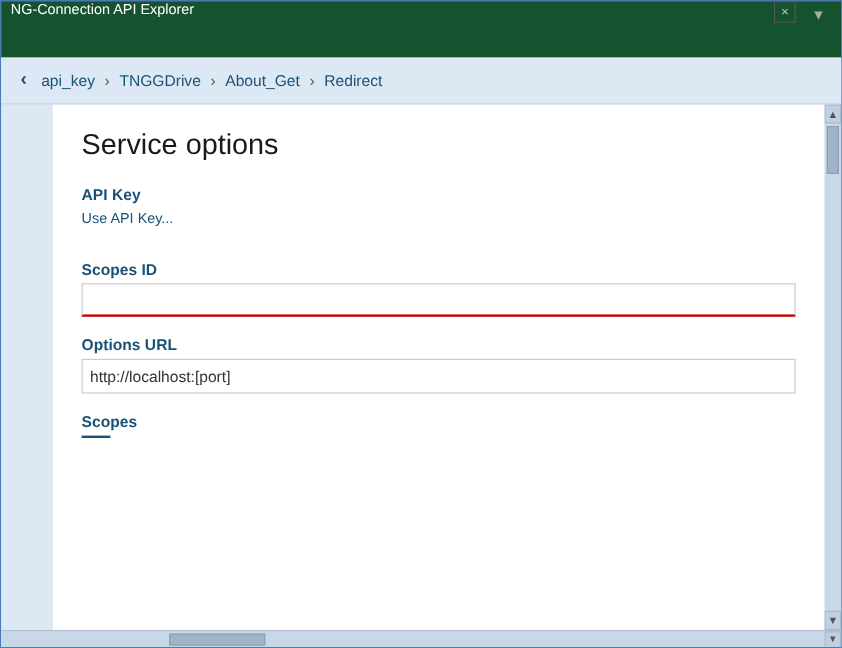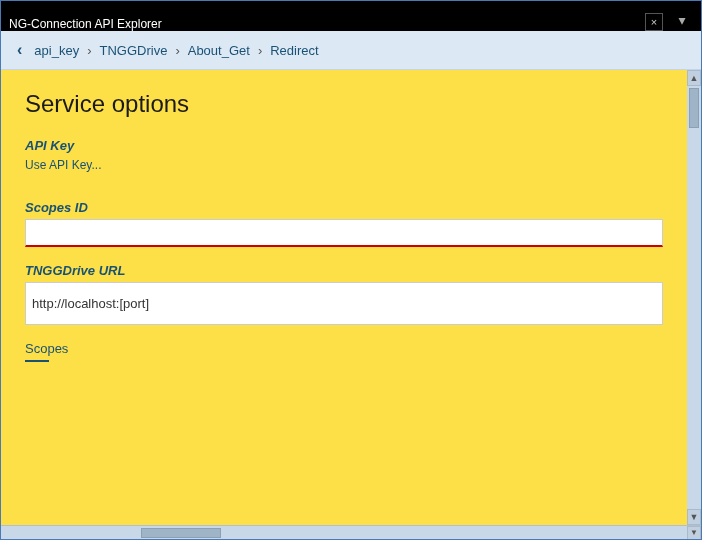--- a/index.html
+++ b/index.html
@@ -16,24 +16,24 @@
     .window {
       width: 702px;
       height: 540px;
       display: flex;
       flex-direction: column;
       border: 1px solid #4a7ab5;
     }
 
     
     .title-bar {
-      background: #000000;
-      height: 30px;
-      display: flex;
-      align-items: flex-end;
+      background: #14532d;
+      height: 47px;
+      display: flex;
+      align-items: flex-start;
       padding: 0 8px;
       color: white;
       flex-shrink: 0;
     }
 
     .title-bar-text {
       font-size: 12px;
       color: #ffffff;
       flex: 1;
     }
@@ -108,22 +108,23 @@
       color: #555;
       font-size: 13px;
     }
 
     
     .scrollable-content {
       flex: 1;
       overflow-y: auto;
       overflow-x: hidden;
       padding: 20px 24px;
-      background: #fde047;
+      background: #ffffff;
       position: relative;
+      margin-left: 43px;
     }
 
     .scrollable-content::-webkit-scrollbar {
       width: 14px;
     }
     .scrollable-content::-webkit-scrollbar-track {
       background: #c8d8e8;
     }
     .scrollable-content::-webkit-scrollbar-thumb {
       background: #a0b4c8;
@@ -141,21 +142,20 @@
     
     .form-section {
       margin-bottom: 16px;
     }
 
     .field-label {
       font-size: 13px;
       font-weight: 600;
       color: #1a5276;
       margin-bottom: 4px;
-      font-style: italic;
     }
 
     .field-link {
       font-size: 12px;
       color: #1a5276;
       cursor: pointer;
       display: inline-block;
       margin-bottom: 12px;
     }
 
@@ -166,33 +166,33 @@
       border: 1px solid #ccc;
       border-bottom: 2px solid #cc0000;
       padding: 2px 6px;
       font-size: 13px;
       outline: none;
       color: #333;
     }
 
     .field-input-normal {
       width: 100%;
-      height: 43px;
+      height: 29px;
       background: #ffffff;
       border: 1px solid #ccc;
       padding: 2px 6px;
       font-size: 13px;
       outline: none;
       color: #333;
     }
 
     
     .scopes-label {
       font-size: 13px;
-      font-weight: 400;
+      font-weight: 700;
       color: #1a5276;
       margin-bottom: 4px;
     }
 
     .scopes-underline {
       width: 24px;
       height: 2px;
       background: #1a5276;
       margin-top: 2px;
     }
@@ -294,21 +294,21 @@
             <a class="field-link">Use API Key...</a>
           </div>
 
           <div class="form-section">
             <div class="field-label">Scopes ID</div>
             <input type="text" class="field-input" value="" style="">
           </div>
 
 
           <div class="form-section">
-            <div class="field-label">TNGGDrive URL</div>
+            <div class="field-label">Options URL</div>
             <input type="text" class="field-input-normal" value="http://localhost:[port]" style="">
           </div>
 
           <div class="form-section">
             <div class="scopes-label">Scopes</div>
             <div class="scopes-underline"></div>
           </div>
 
         </div>
 

